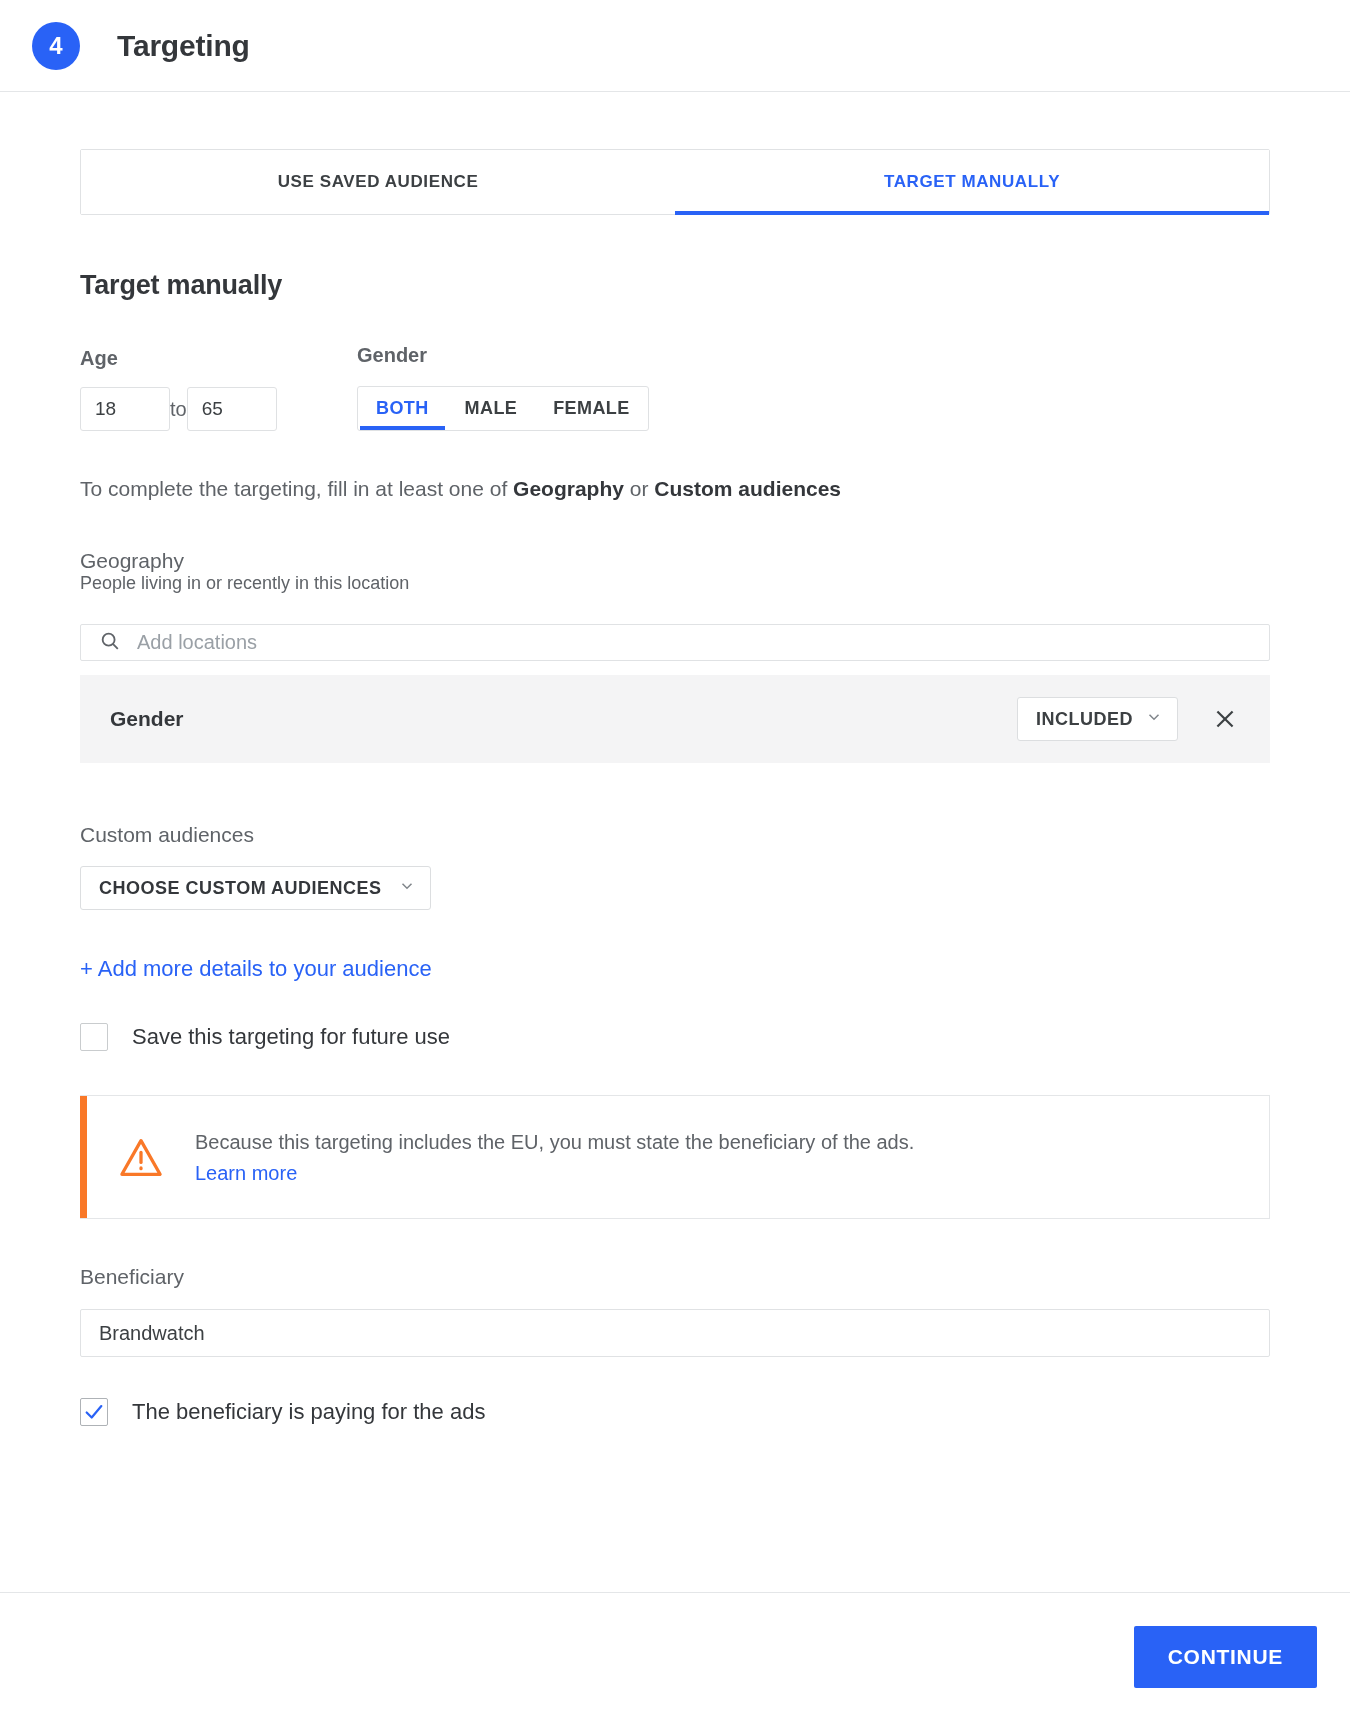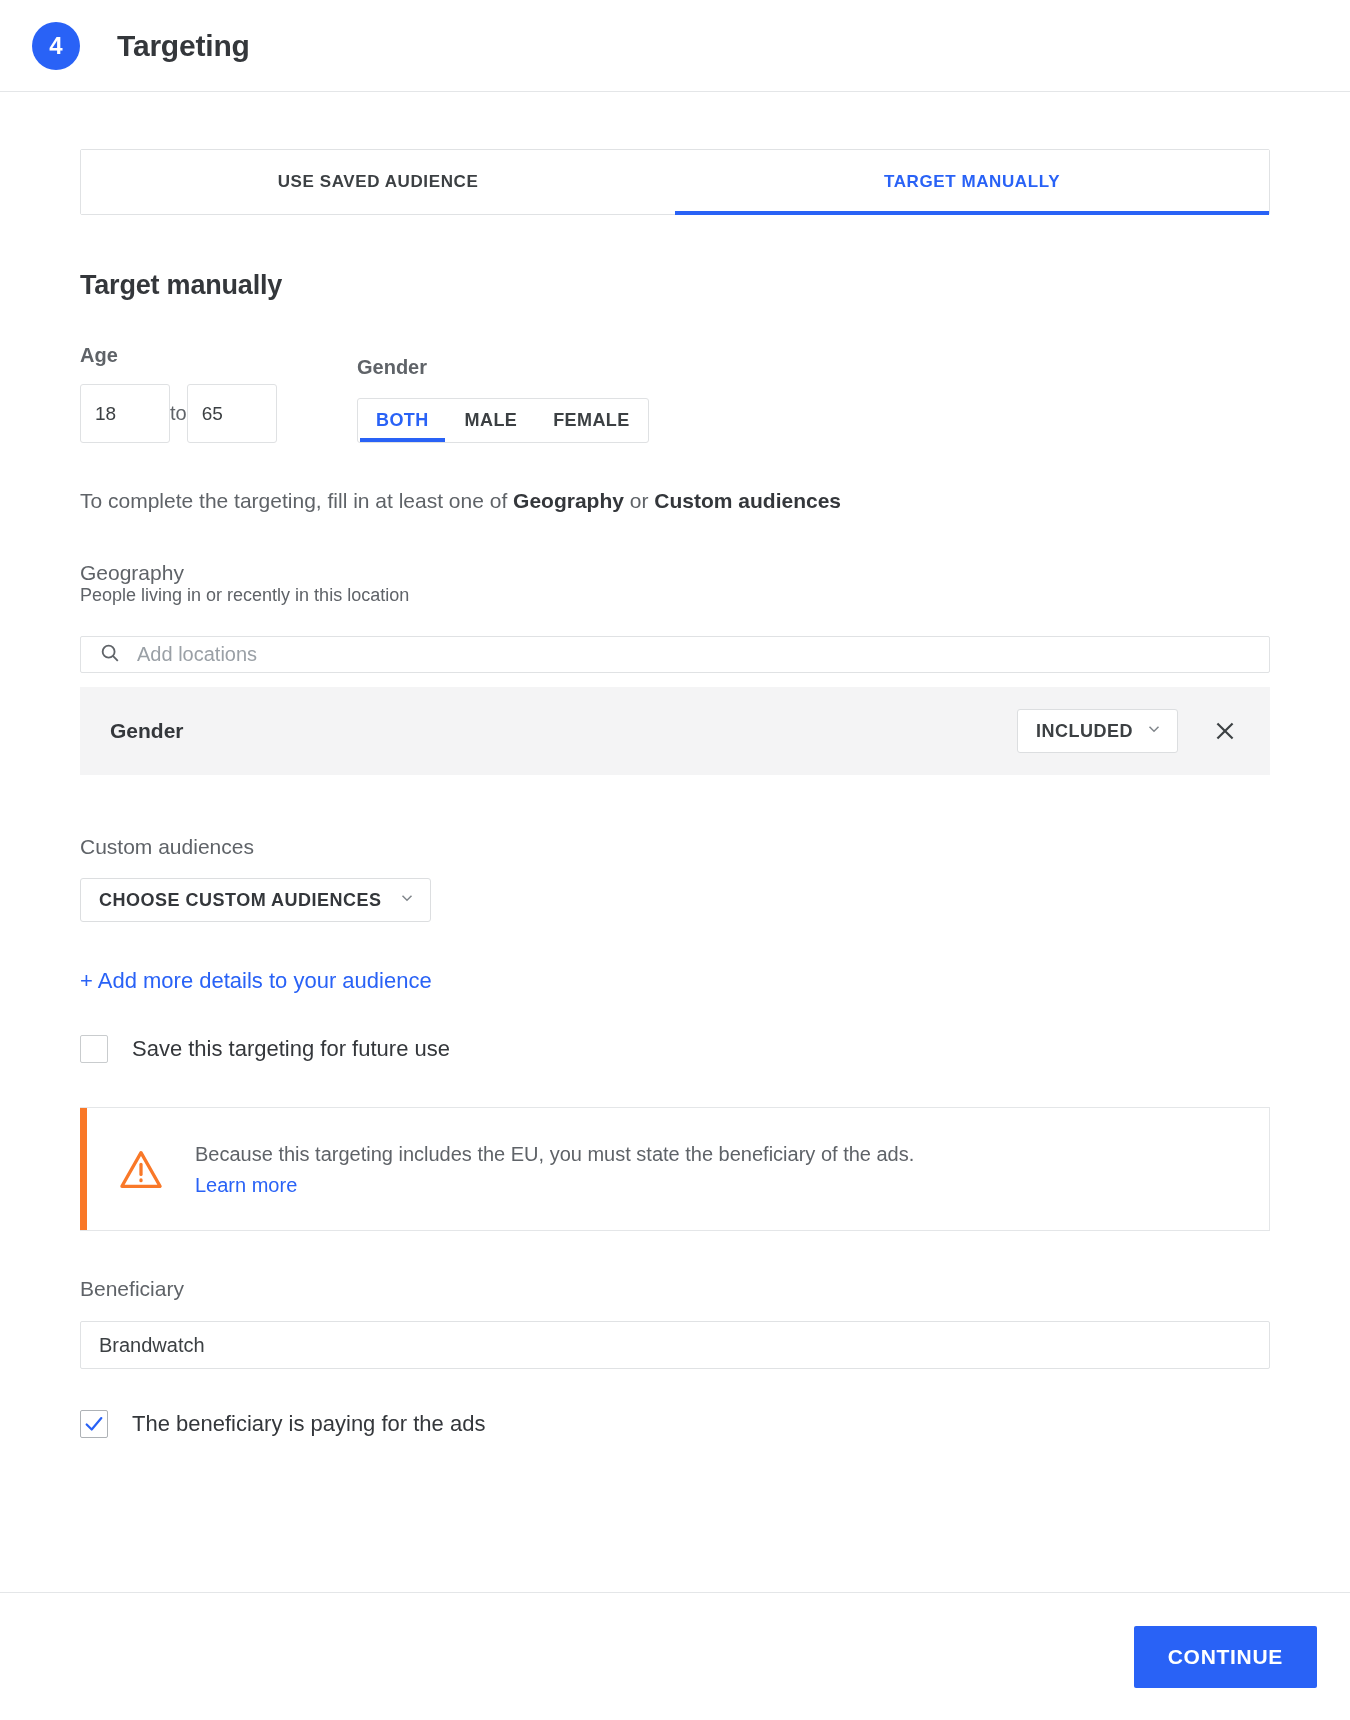--- a/index.html
+++ b/index.html
@@ -88,21 +88,21 @@
   
   .ag-row { display: flex; margin-top: 43px; align-items: flex-end; }
   .field-label {
     font-size: 20px;
     color: #5f6368;
     font-weight: bold;
   }
   .age-group { width: 277px; }
   .age-inputs { display: flex; align-items: center; margin-top: 17px; }
   .num-input {
-    width: 90px; height: 59px;
+    width: 90px; height: 44px;
     border: 1px solid #dfe1e3;
     border-radius: 3px;
     font-size: 19px;
     color: #3c4043;
     padding: 0 14px;
     font-family: inherit;
     background: #fff;
   }
   .to-label { margin: 0 0; font-size: 20px; color: #5f6368; }
 

